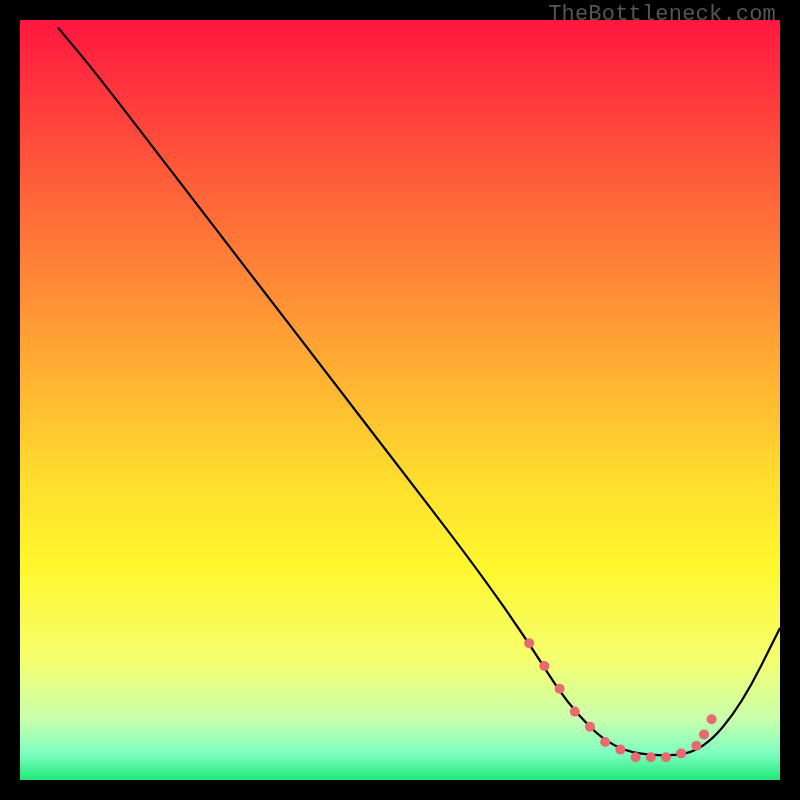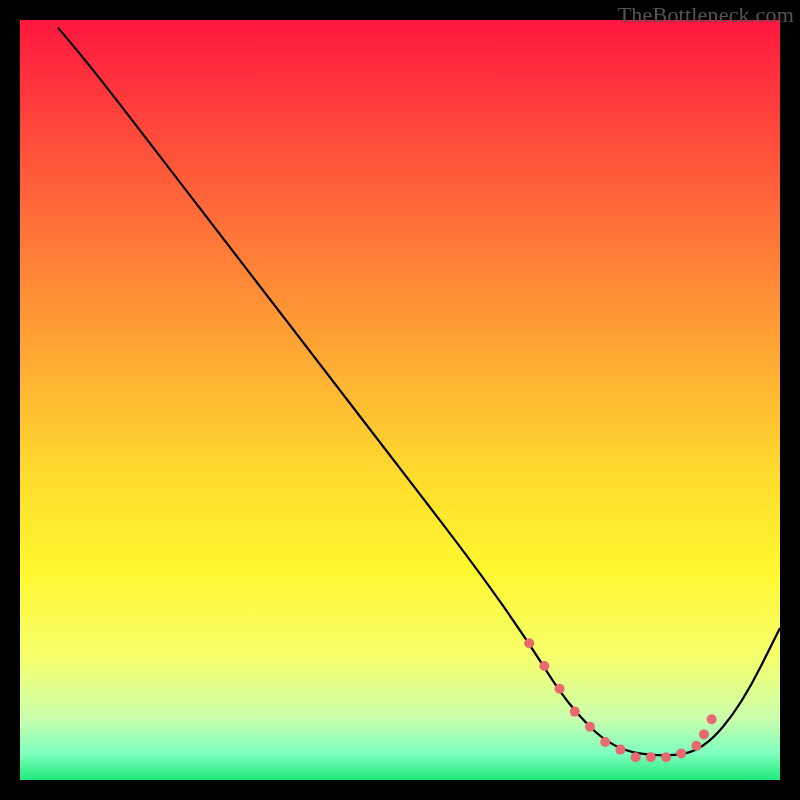--- a/index.html
+++ b/index.html
@@ -6,22 +6,22 @@
   html, body { width: 800px; height: 800px; background: #000; overflow: hidden; }
   .frame {
     position: relative;
     width: 800px;
     height: 800px;
     background: #000;
   }
   .watermark {
     position: absolute;
     top: 2px;
-    right: 6px;
-    font-family: Liberation Serif, serif;
+    right: 24px;
+    font-family: Liberation Mono, monospace;
     font-size: 22px;
     color: #555;
     letter-spacing: 0.2px;
     z-index: 3;
   }
   .plot-area {
     position: absolute;
     left: 20px;
     top: 20px;
     width: 760px;

